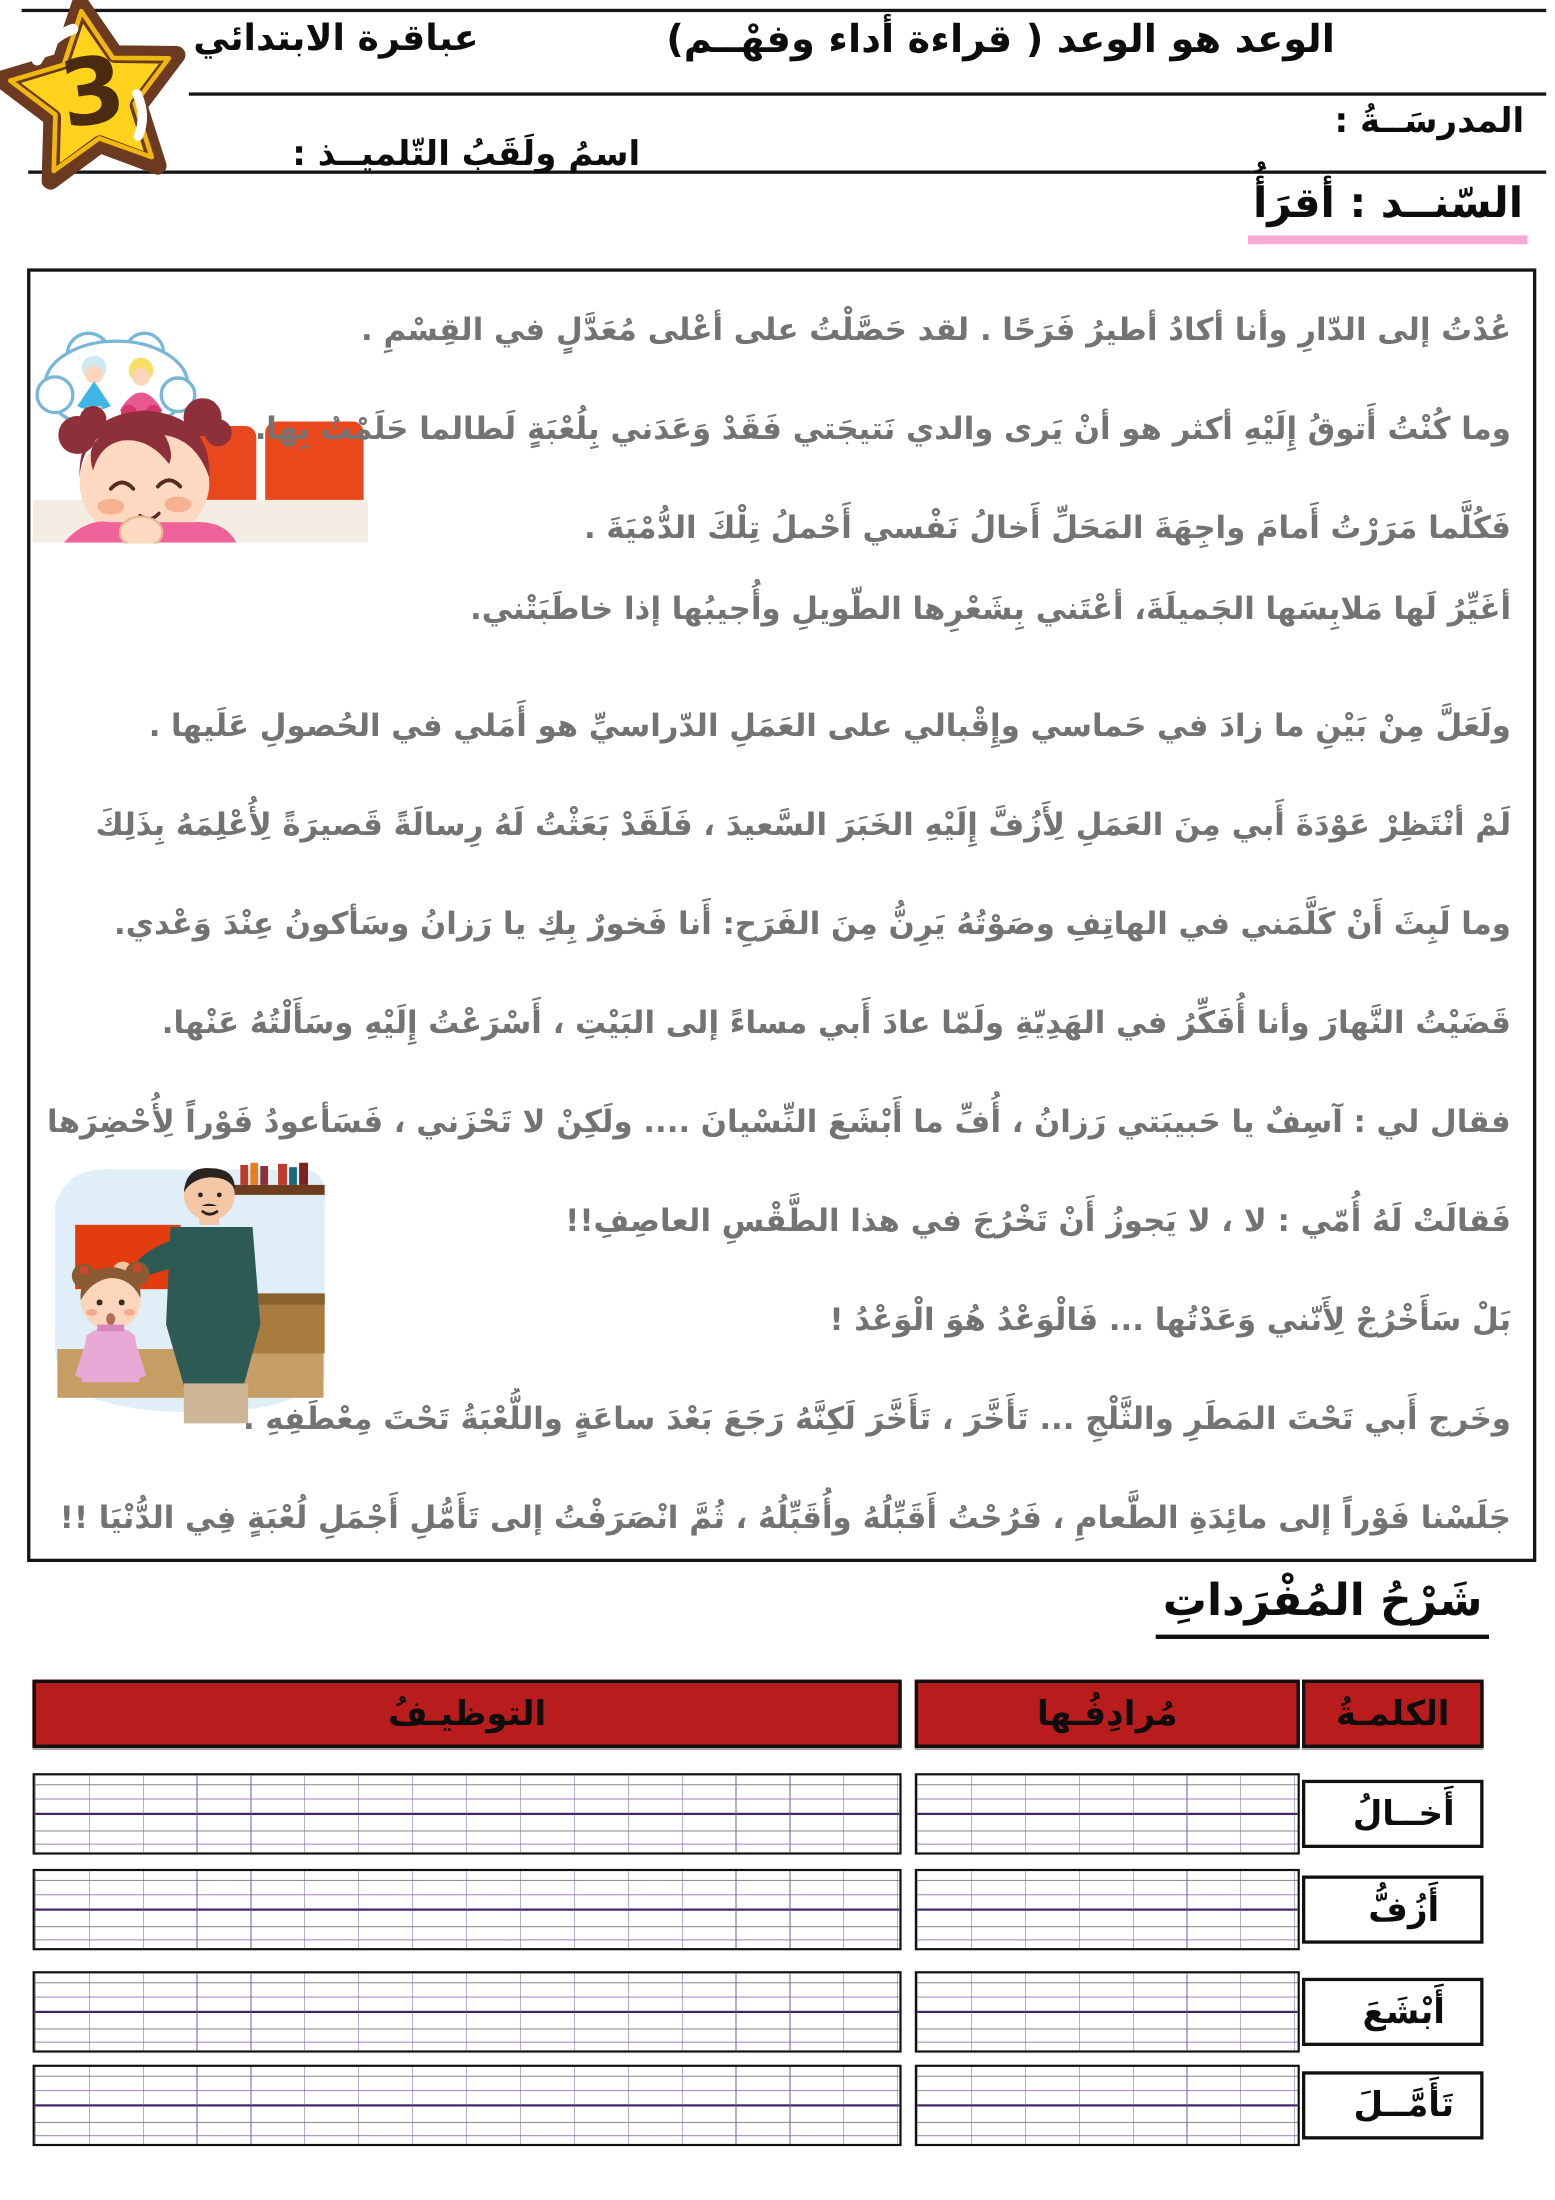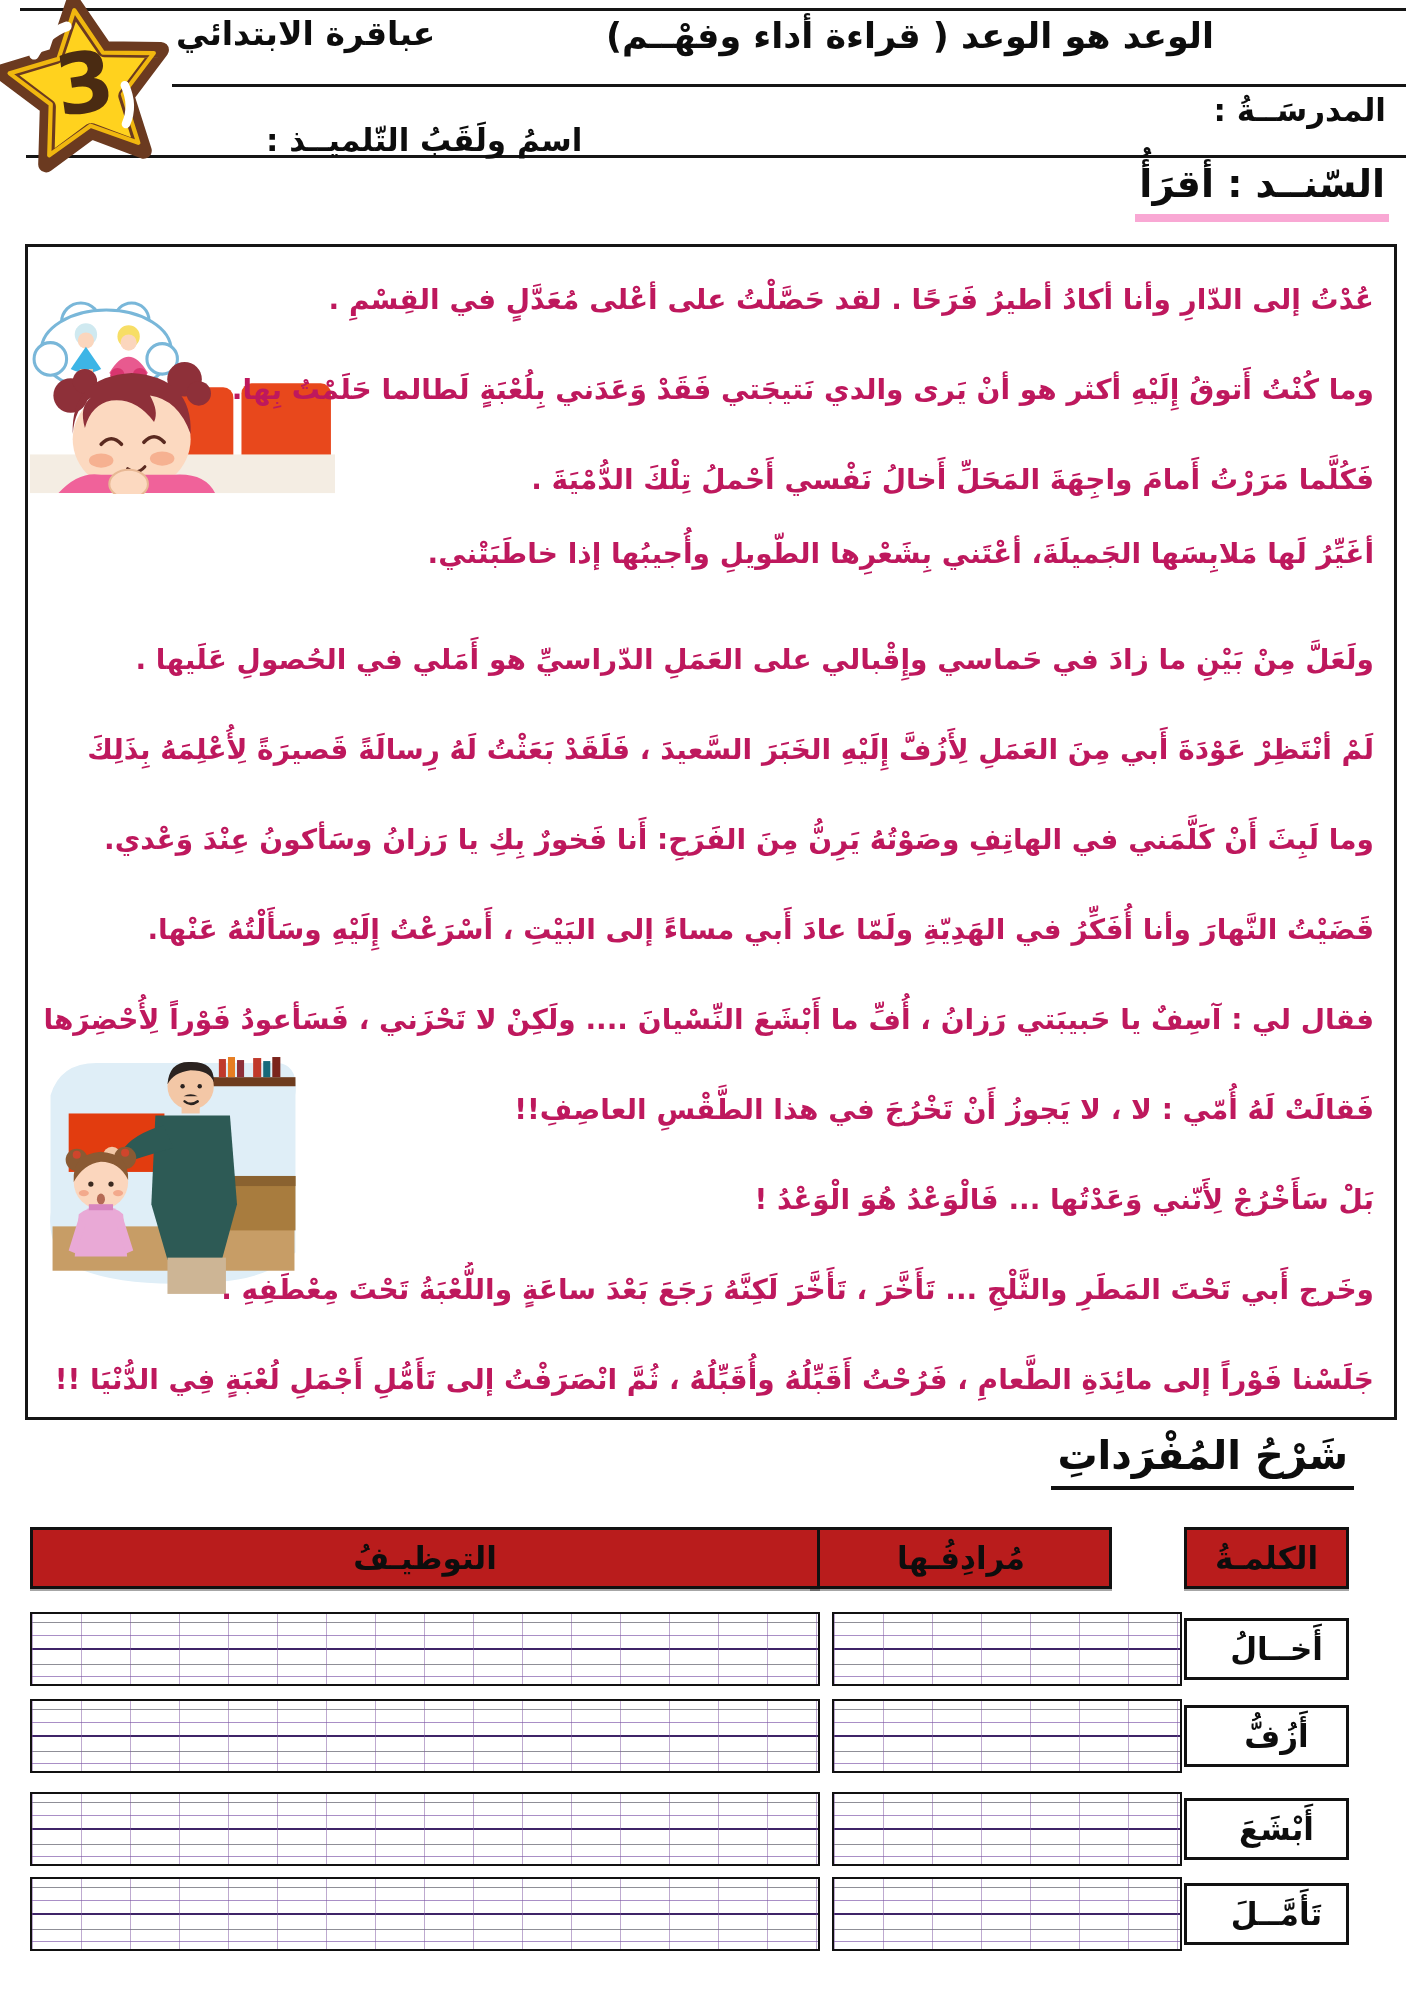--- a/index.html
+++ b/index.html
@@ -23,21 +23,21 @@
     border-bottom:8px solid #f9a8d4; padding:0 4px 8px 4px; white-space:nowrap;
   }
   .star-badge { position:absolute; left:-6px; top:-8px; width:182px; height:188px; }
   .story-box {
     position:absolute; left:25px; top:244px; width:1372px; height:1176px;
     border:3px solid #151515; background:#fff;
   }
   .sline {
     position:absolute; right:20px; max-width:1340px;
     direction:rtl; white-space:nowrap; overflow:hidden;
-    font-size:28px; font-weight:700; line-height:56px; color:#be185d;
+    font-size:28px; font-weight:700; line-height:56px; color:#737373;
   }
   .illus { position:absolute; }
   .vocab-heading {
     position:absolute; right:60px; top:1432px;
     font-size:40px; font-weight:700; white-space:nowrap;
     border-bottom:4px solid #111; padding:0 6px 8px 6px;
   }
   .th {
     position:absolute; top:1527px; height:62px;
     border:3px solid #111; background:#b91c1c;
@@ -200,21 +200,21 @@
     <div class="sline" style="top:745px;">فقال لي : آسِفٌ يا حَبيبَتي رَزانُ ، أُفِّ ما أَبْشَعَ النِّسْيانَ .... ولَكِنْ لا تَحْزَني ، فَسَأعودُ فَوْراً لِأُحْضِرَها لَكِ.</div>
     <div class="sline" style="top:835px;">فَقالَتْ لَهُ أُمّي : لا ، لا يَجوزُ أَنْ تَخْرُجَ في هذا الطَّقْسِ العاصِفِ!!</div>
     <div class="sline" style="top:925px;">بَلْ سَأَخْرُجْ لِأَنّني وَعَدْتُها ... فَالْوَعْدُ هُوَ الْوَعْدُ !</div>
     <div class="sline" style="top:1015px;">وخَرج أَبي تَحْتَ المَطَرِ والثَّلْجِ ... تَأَخَّرَ ، تَأَخَّرَ لَكِنَّهُ رَجَعَ بَعْدَ ساعَةٍ واللُّعْبَةُ تَحْتَ مِعْطَفِهِ .</div>
     <div class="sline" style="top:1105px;">جَلَسْنا فَوْراً إلى مائِدَةِ الطَّعامِ ، فَرُحْتُ أَقَبِّلُهُ وأُقَبِّلُهُ ، ثُمَّ انْصَرَفْتُ إلى تَأَمُّلِ أَجْمَلِ لُعْبَةٍ فِي الدُّنْيَا !!</div>
   </div>
 
   <div class="vocab-heading">شَرْحُ المُفْرَداتِ</div>
 
   <div class="th" style="left:1184px; width:165px;">الكلمـةُ</div>
-  <div class="th" style="left:810px;  width:302px;">مُرادِفُـها</div>
+  <div class="th" style="left:832px;  width:350px;">مُرادِفُـها</div>
   <div class="th" style="left:30px;   width:790px;">التوظيـفُ</div>
 
   <div class="word-cell" style="top:1618px;">أَخــالُ</div>
   <div class="ruled syn-col" style="top:1612px;"></div>
   <div class="ruled usage-col" style="top:1612px;"></div>
 
   <div class="word-cell" style="top:1705px;">أَزُفُّ</div>
   <div class="ruled syn-col" style="top:1699px;"></div>
   <div class="ruled usage-col" style="top:1699px;"></div>
 

